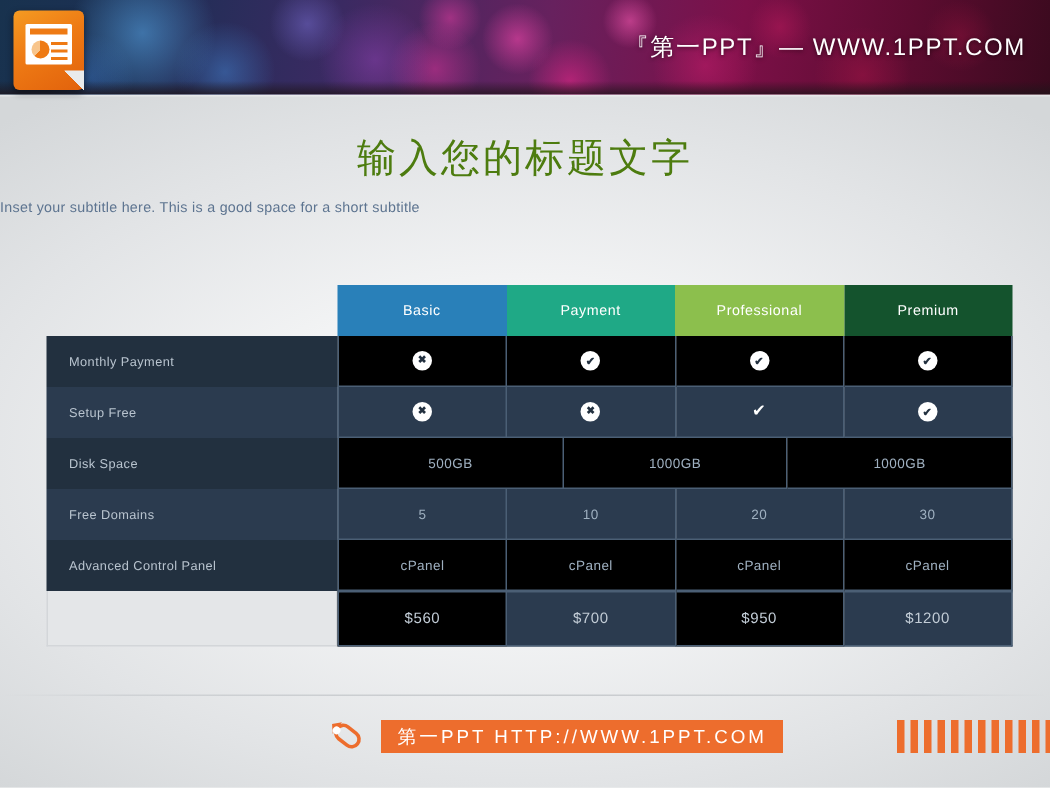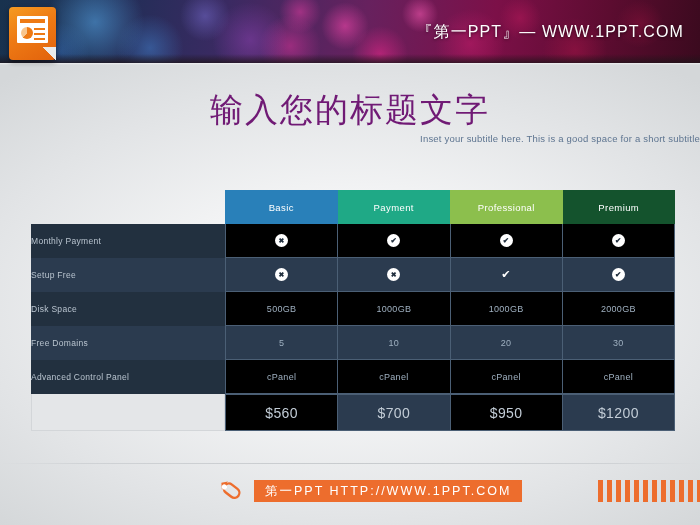--- a/index.html
+++ b/index.html
@@ -76,36 +76,37 @@
     background: conic-gradient(#ee7a14 0 62%, #f8c58c 62% 100%);
   }
   .logo .fold {
     position:absolute; right:0; bottom:0; width:13px; height:13px;
     background: linear-gradient(225deg,#e9ebec 50%, rgba(0,0,0,0) 50%);
   }
 
   
   .title {
     position:absolute; left:0; right:0; top:88px; text-align:center;
-    font-size:33px; color:#701a75; letter-spacing:2px; font-weight:400;
+    font-size:26px; color:#4d7c0f; letter-spacing:2px; font-weight:400;
   }
   .subtitle {
-    position:absolute; left:0; right:0; top:133px; text-align:right;
+    position:absolute; left:0; right:0; top:133px; text-align:left;
     font-size:9.5px; color:#5d7490; letter-spacing:.2px;
   }
 
   
   .table { position:absolute; left:31px; top:190px; width:644px; }
   .row { display:flex; height:34px; }
   .row.header-row { height:34px; }
   .row.price-row  { height:37px; }
 
   .label-cell {
     width:194px; flex:0 0 194px;
     display:flex; align-items:center;
+    padding-left:15px;
     font-size:8.5px; color:#b9c4cf; letter-spacing:.3px;
   }
   .label-cell.dark  { background:#22303f; }
   .label-cell.light { background:#2b3b4f; }
   .label-cell.blank {
     background:#e4e6e8;
     border:1px solid #d3d6d9;
     border-top:none;
   }
   .row.header-row .label-cell { background:transparent; }
@@ -123,21 +124,21 @@
 
   .row.header-row .cell {
     border:none; font-size:9.5px; color:#ffffff; letter-spacing:.4px;
   }
   .row.header-row .cell.c0 { background:#2980b9; }
   .row.header-row .cell.c1 { background:#1fa986; }
   .row.header-row .cell.c2 { background:#8cbf4d; }
   .row.header-row .cell.c3 { background:#14532d; }
 
   .row.price-row .cell {
-    font-size:14px; color:#c2ccd6; letter-spacing:.4px;
+    font-size:10px; color:#c2ccd6; letter-spacing:.4px;
     border-top:1px solid #4b5f75;
   }
 
   
   .badge {
     width:13px; height:13px; border-radius:50%;
     background:#ffffff; display:flex; align-items:center; justify-content:center;
     color:#22303f; font-size:8px; line-height:1; font-weight:bold;
   }
   .badge.tick::before { content:"\2714"; font-size:7.5px; }
@@ -231,21 +232,20 @@
       </div>
     </div>
   </div>
 
   <div class="row">
     <div class="label-cell dark">Disk Space</div>
     <div class="cells">
       <div class="cell dark">500GB</div>
       <div class="cell dark">1000GB</div>
       <div class="cell dark">1000GB</div>
-      <div class="cell dark">2000GB</div>
     </div>
   </div>
 
   <div class="row">
     <div class="label-cell light">Free Domains</div>
     <div class="cells">
       <div class="cell light">5</div>
       <div class="cell light">10</div>
       <div class="cell light">20</div>
       <div class="cell light">30</div>

